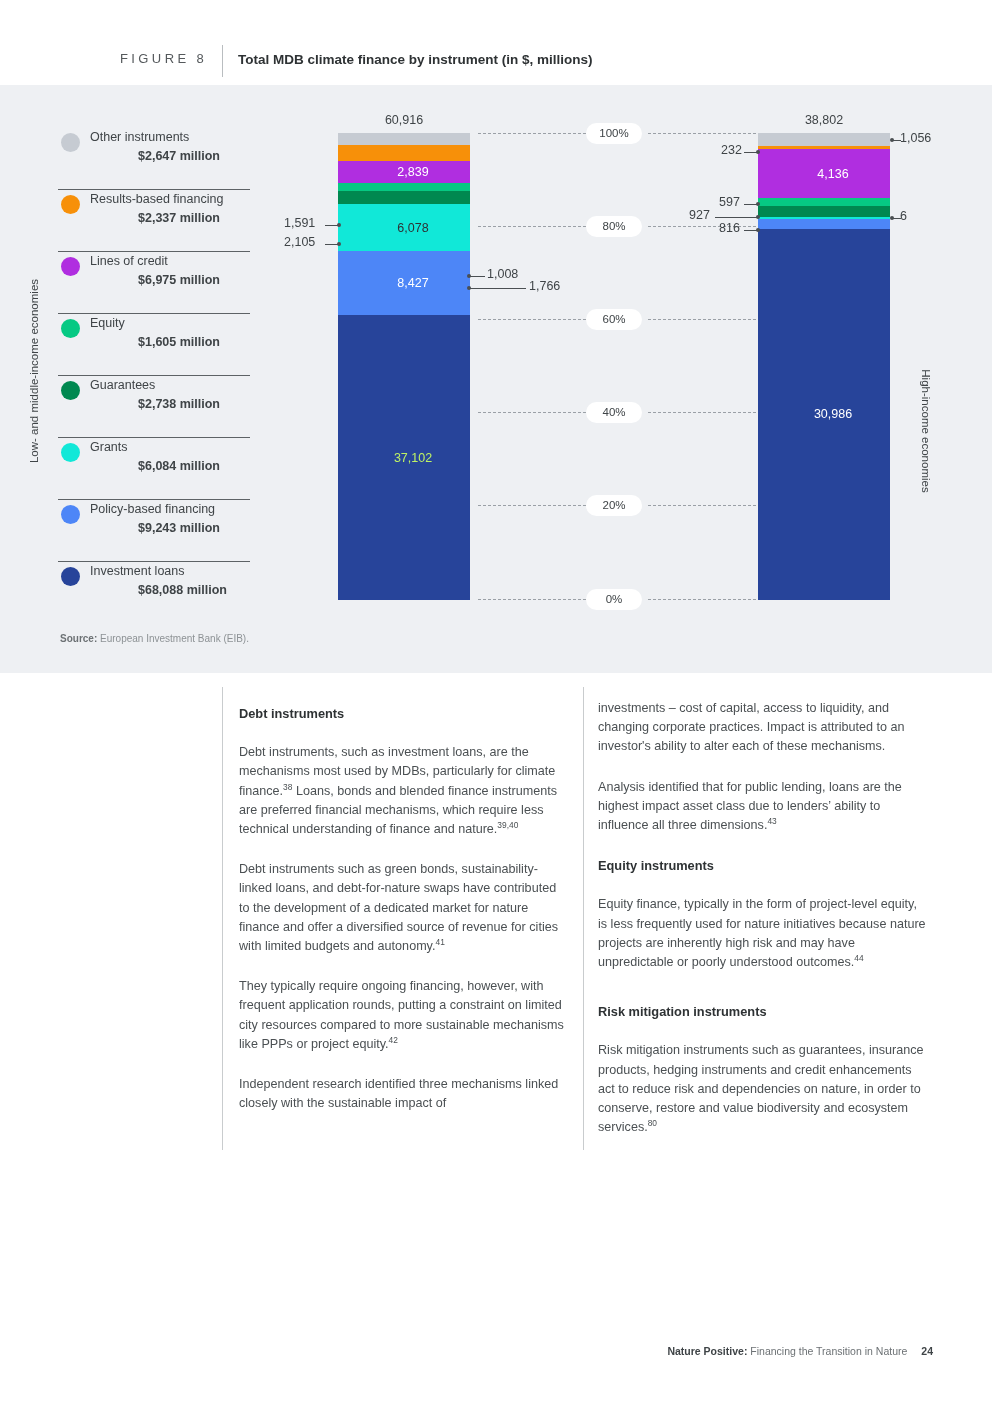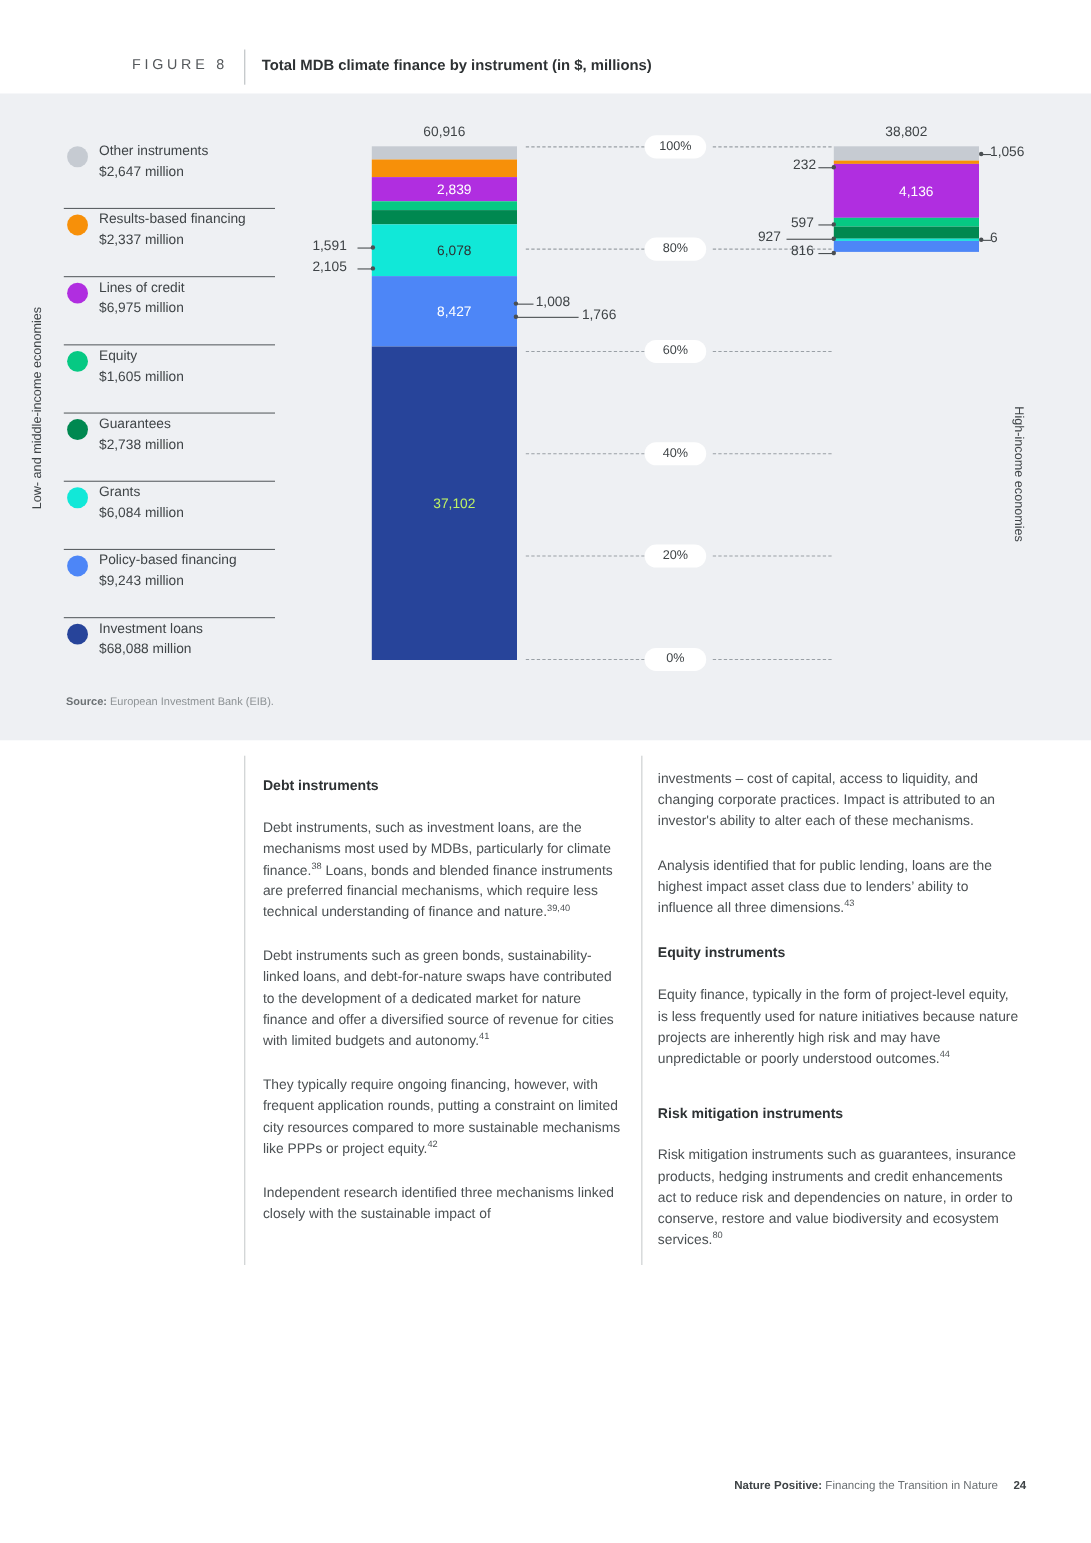--- a/index.html
+++ b/index.html
@@ -44,21 +44,21 @@
     position:absolute;left:0;bottom:0;width:192px;height:1px;background:#5d6265;
   }
   .swatch{
     position:absolute;left:3px;top:5px;width:19px;height:19px;border-radius:50%;
   }
   .legend-text{
     position:absolute;left:32px;top:0px;width:180px;
     font-size:12.5px;line-height:19px;color:#3f4447;
   }
   .legend-text .l1{display:block;}
-  .legend-text .l2{display:block;font-weight:normal;}
+  .legend-text .l2{display:block;font-weight:bold;margin-left:48px;}
 
   .source{
     position:absolute;left:60px;top:548px;
     font-size:10px;color:#8d9295;
   }
   .source b{color:#6c7174;font-weight:bold;}
 
   
   .chart{position:absolute;left:0;top:0;width:992px;height:588px;}
 
@@ -283,20 +283,23 @@
     <div class="bar bar-right">
       <div class="seg" style="height:12.7px;background:#c6cbd2"></div>
       <div class="seg" style="height:3.0px;background:#f79009"></div>
       <div class="seg" style="height:49.8px;background:#b02ee0">
         <span style="color:#ffffff">4,136</span>
       </div>
       <div class="seg" style="height:7.2px;background:#06c983"></div>
       <div class="seg" style="height:11.7px;background:#008850"></div>
       <div class="seg" style="height:1.6px;background:#11e8d8"></div>
       <div class="seg" style="height:9.8px;background:#4d86f7"></div>
+      <div class="seg" style="height:371px;background:#27449a">
+        <span style="color:#ffffff">30,986</span>
+      </div>
     </div>
 
     <div class="callout" style="left:900px;top:46px">1,056</div>
     <div class="lead" style="left:893px;top:55px;width:8px"></div>
     <div class="dot" style="left:890px;top:53px"></div>
 
     <div class="callout" style="left:721px;top:58px">232</div>
     <div class="lead" style="left:744px;top:67px;width:13px"></div>
     <div class="dot" style="left:756px;top:65px"></div>
 

